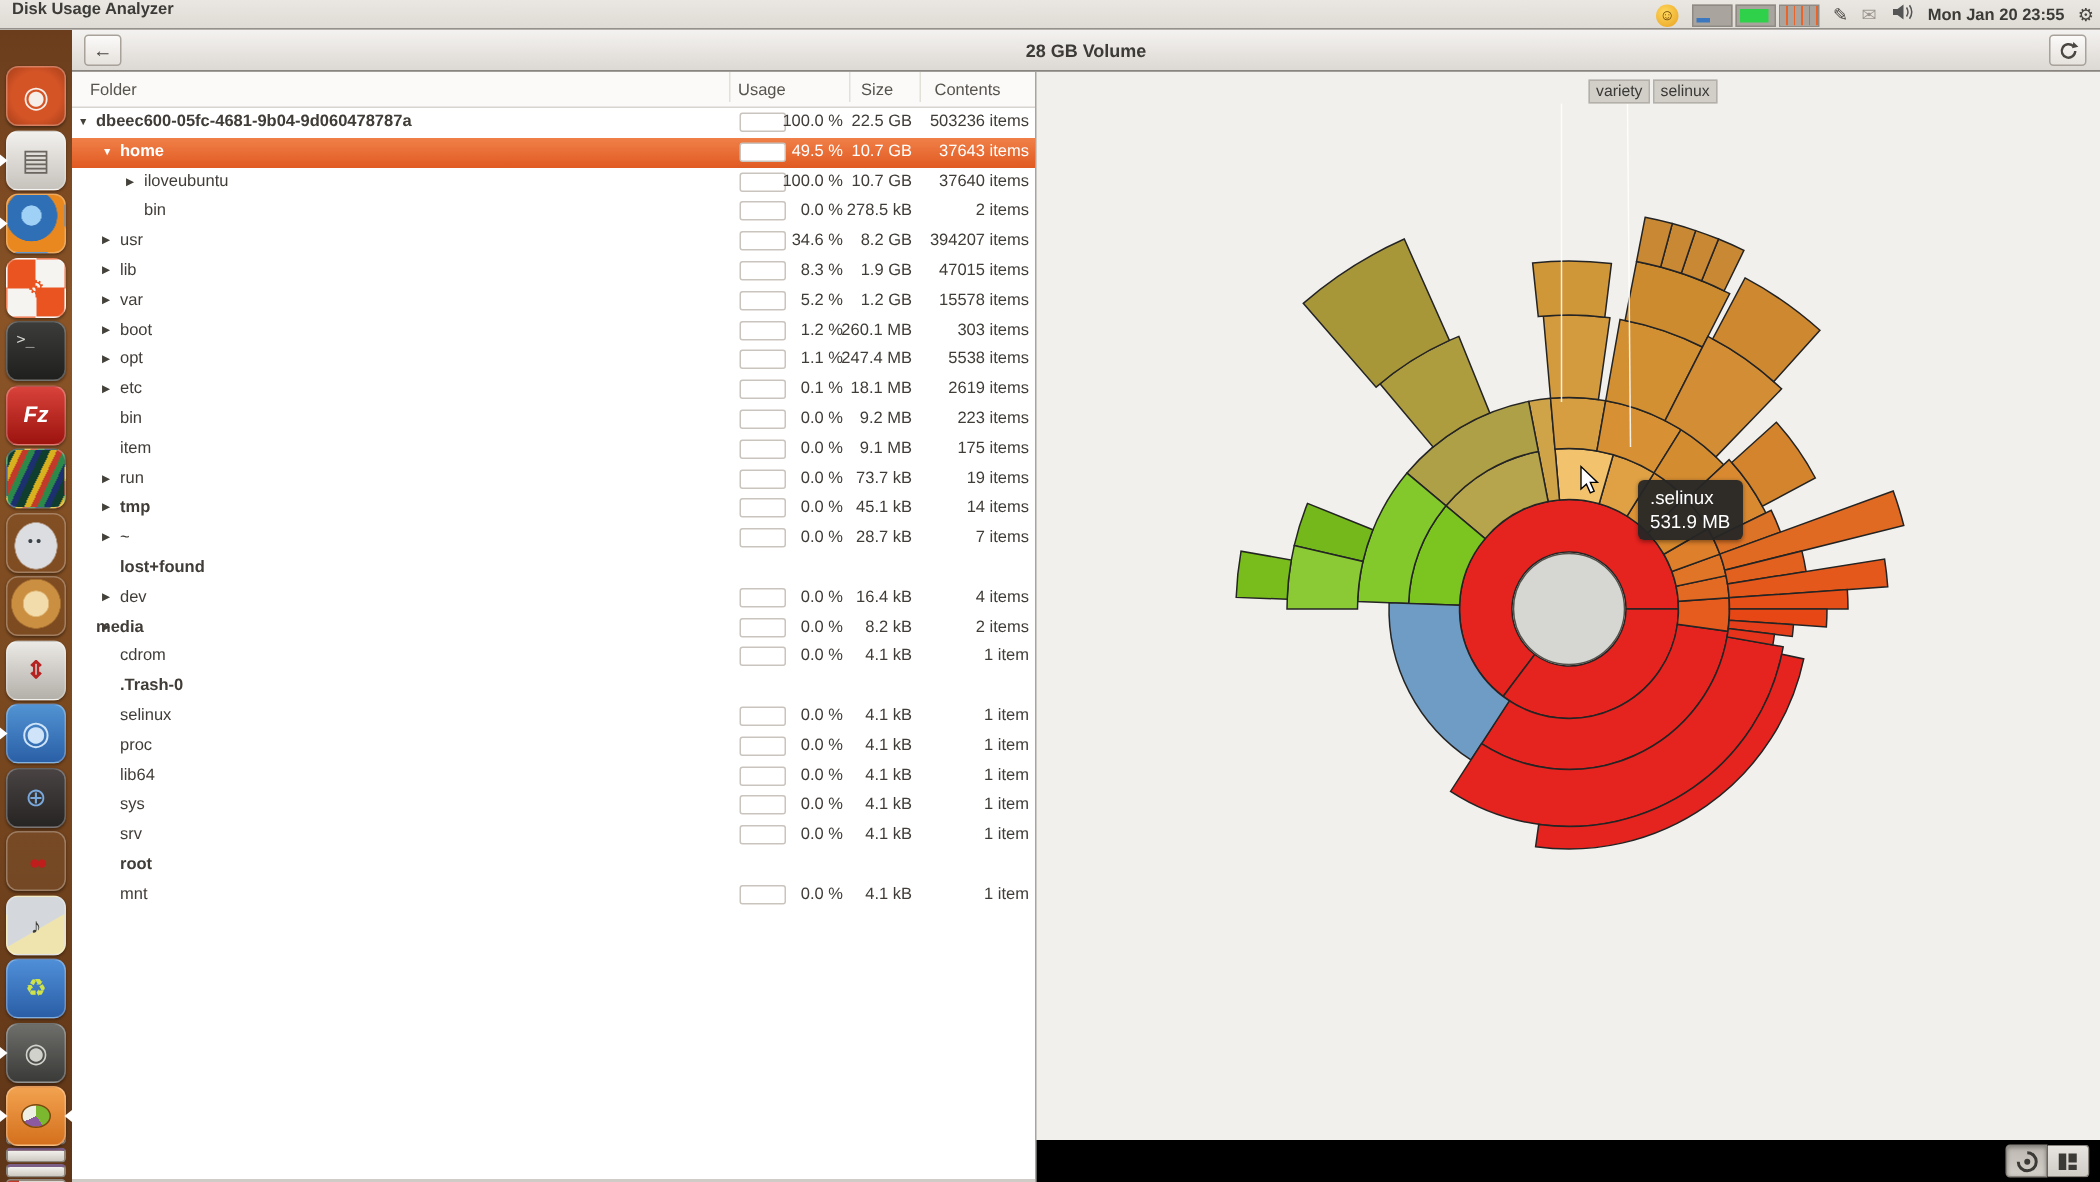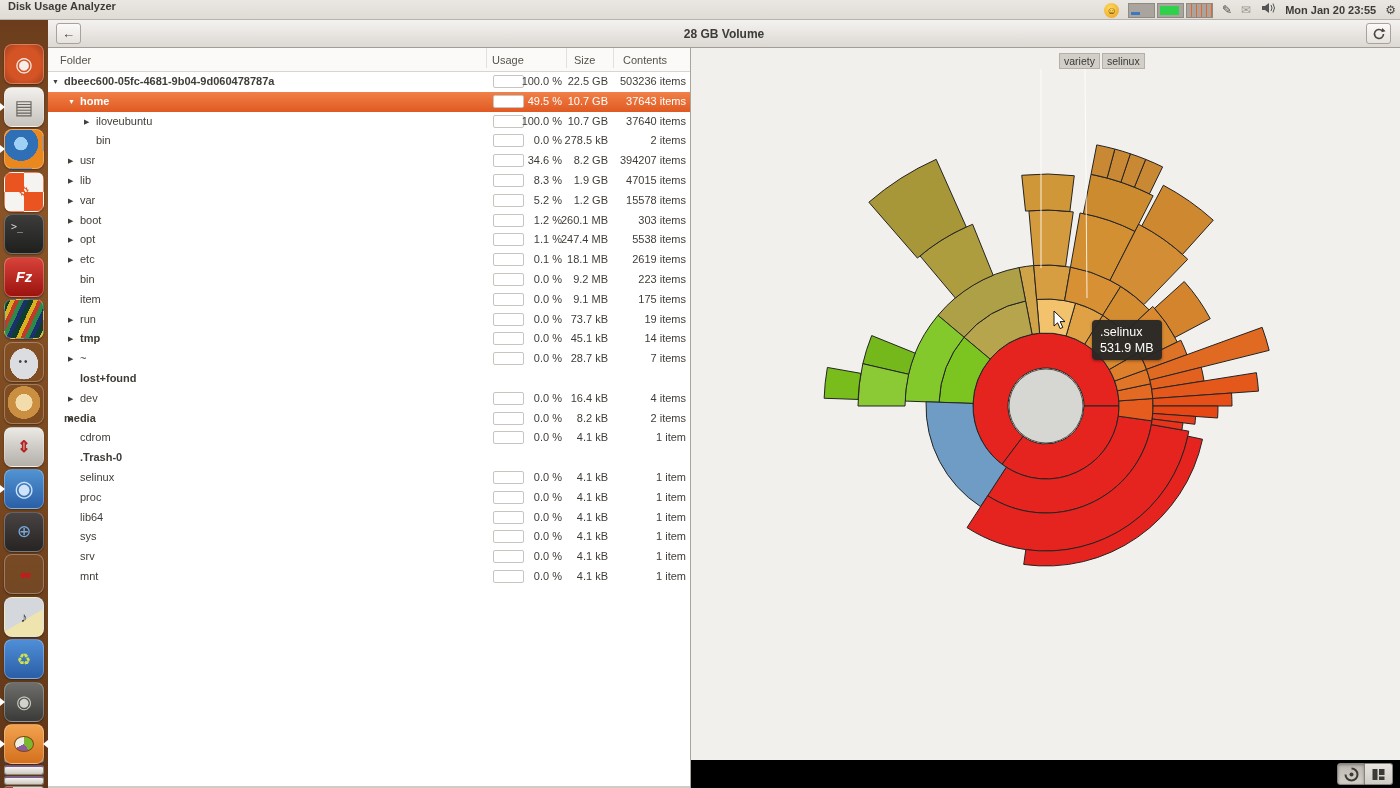--- a/index.html
+++ b/index.html
@@ -363,20 +363,23 @@
           <span class="cu">0.0 %</span>
           <span class="cs">4.1 kB</span>
           <span class="cc">1 item</span>
         </div>
         <div class="trow">
           <span class="fname" style="left: 32px;">srv</span>
           <span class="ubar"></span>
           <span class="cu">0.0 %</span>
           <span class="cs">4.1 kB</span>
           <span class="cc">1 item</span>
+        </div>
+        <div class="trow">
+          <span class="fname b" style="left: 32px;">root</span>
         </div>
         <div class="trow">
           <span class="fname" style="left: 32px;">mnt</span>
           <span class="ubar"></span>
           <span class="cu">0.0 %</span>
           <span class="cs">4.1 kB</span>
           <span class="cc">1 item</span>
         </div>
       </div>
   </div>

